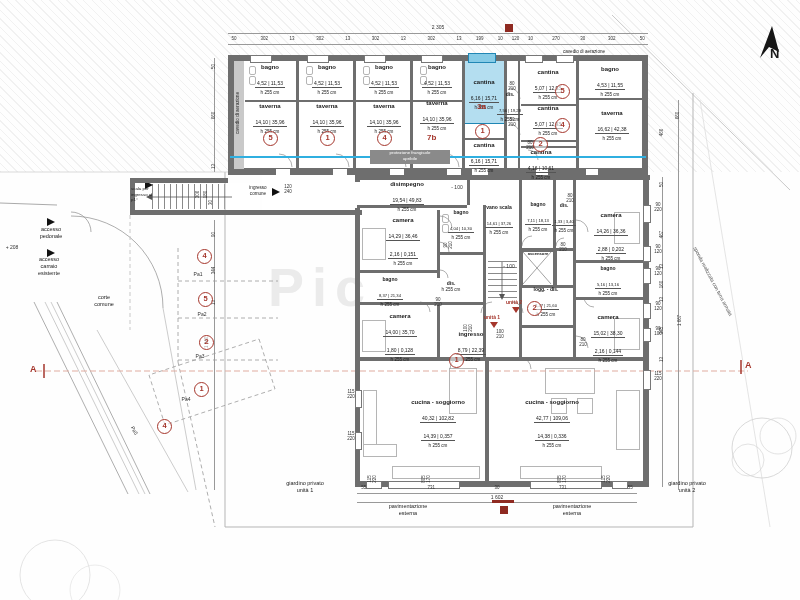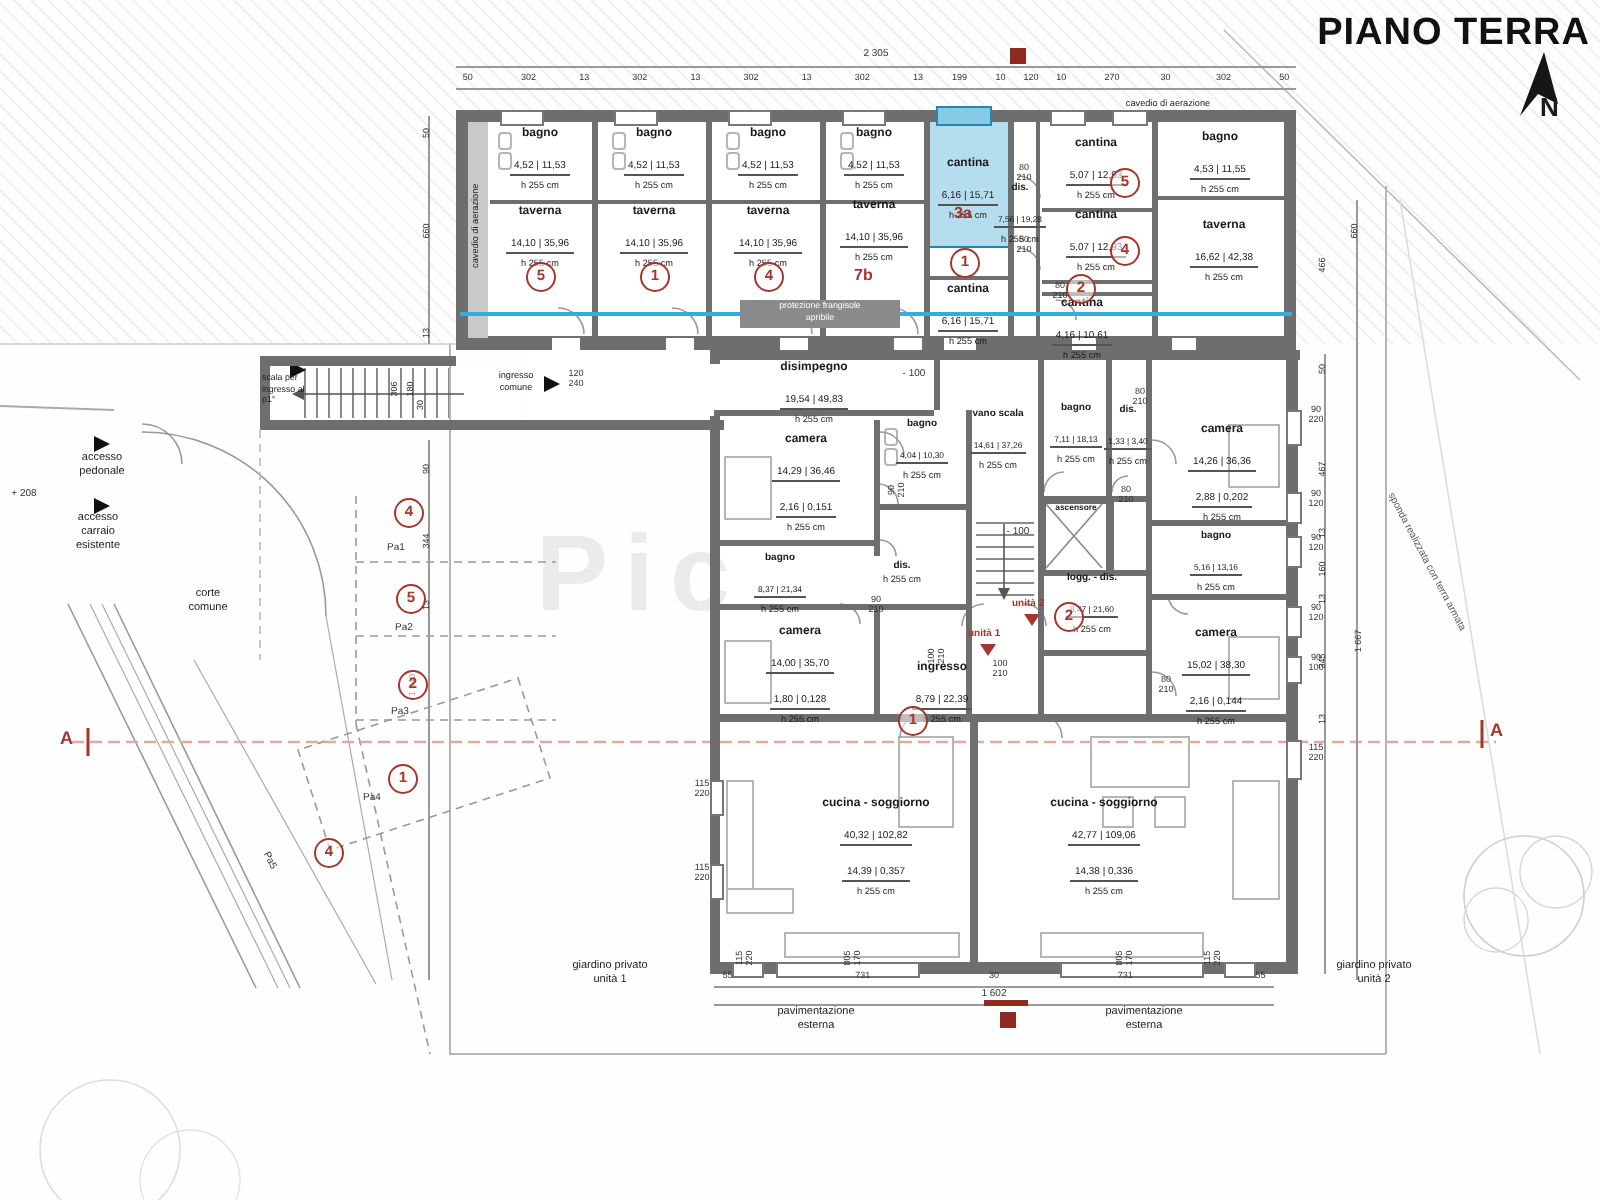--- a/index.html
+++ b/index.html
@@ -34,21 +34,20 @@
   .unita{position:absolute;z-index:8;font-size:5px;font-weight:bold;color:#a5362c;white-space:nowrap}
   svg{position:absolute;left:0;top:0;z-index:3}
 </style>
 </head>
 <body>
 
 <div id="c">
 
   <div class="abs hatch" style="left:0;top:0;width:800px;height:172px;z-index:0"></div>
 
-  <div class="title" style="left:630px;top:6px;width:165px">PIANO TERRA</div>
   <div class="abs" style="left:770px;top:46px;font-size:13px;font-weight:bold;z-index:10">N</div>
 
   <div class="wm" style="left:268px;top:256px">Pic</div>
 
   <svg width="800" height="600">
     <path d="M0,203 L57,205" stroke="#aaa" stroke-width="1" fill="none"></path>
     <path d="M612,15 L790,190" stroke="#bbb" stroke-width="0.8" fill="none"></path>
     <path d="M693,93 L693,527" stroke="#b5b5b5" stroke-width="1" fill="none"></path>
     <path d="M225,172 L225,527 L693,527" stroke="#b5b5b5" stroke-width="1" fill="none"></path>
     <path d="M0,172 L228,172" stroke="#ccc" stroke-width="0.7" fill="none"></path>

